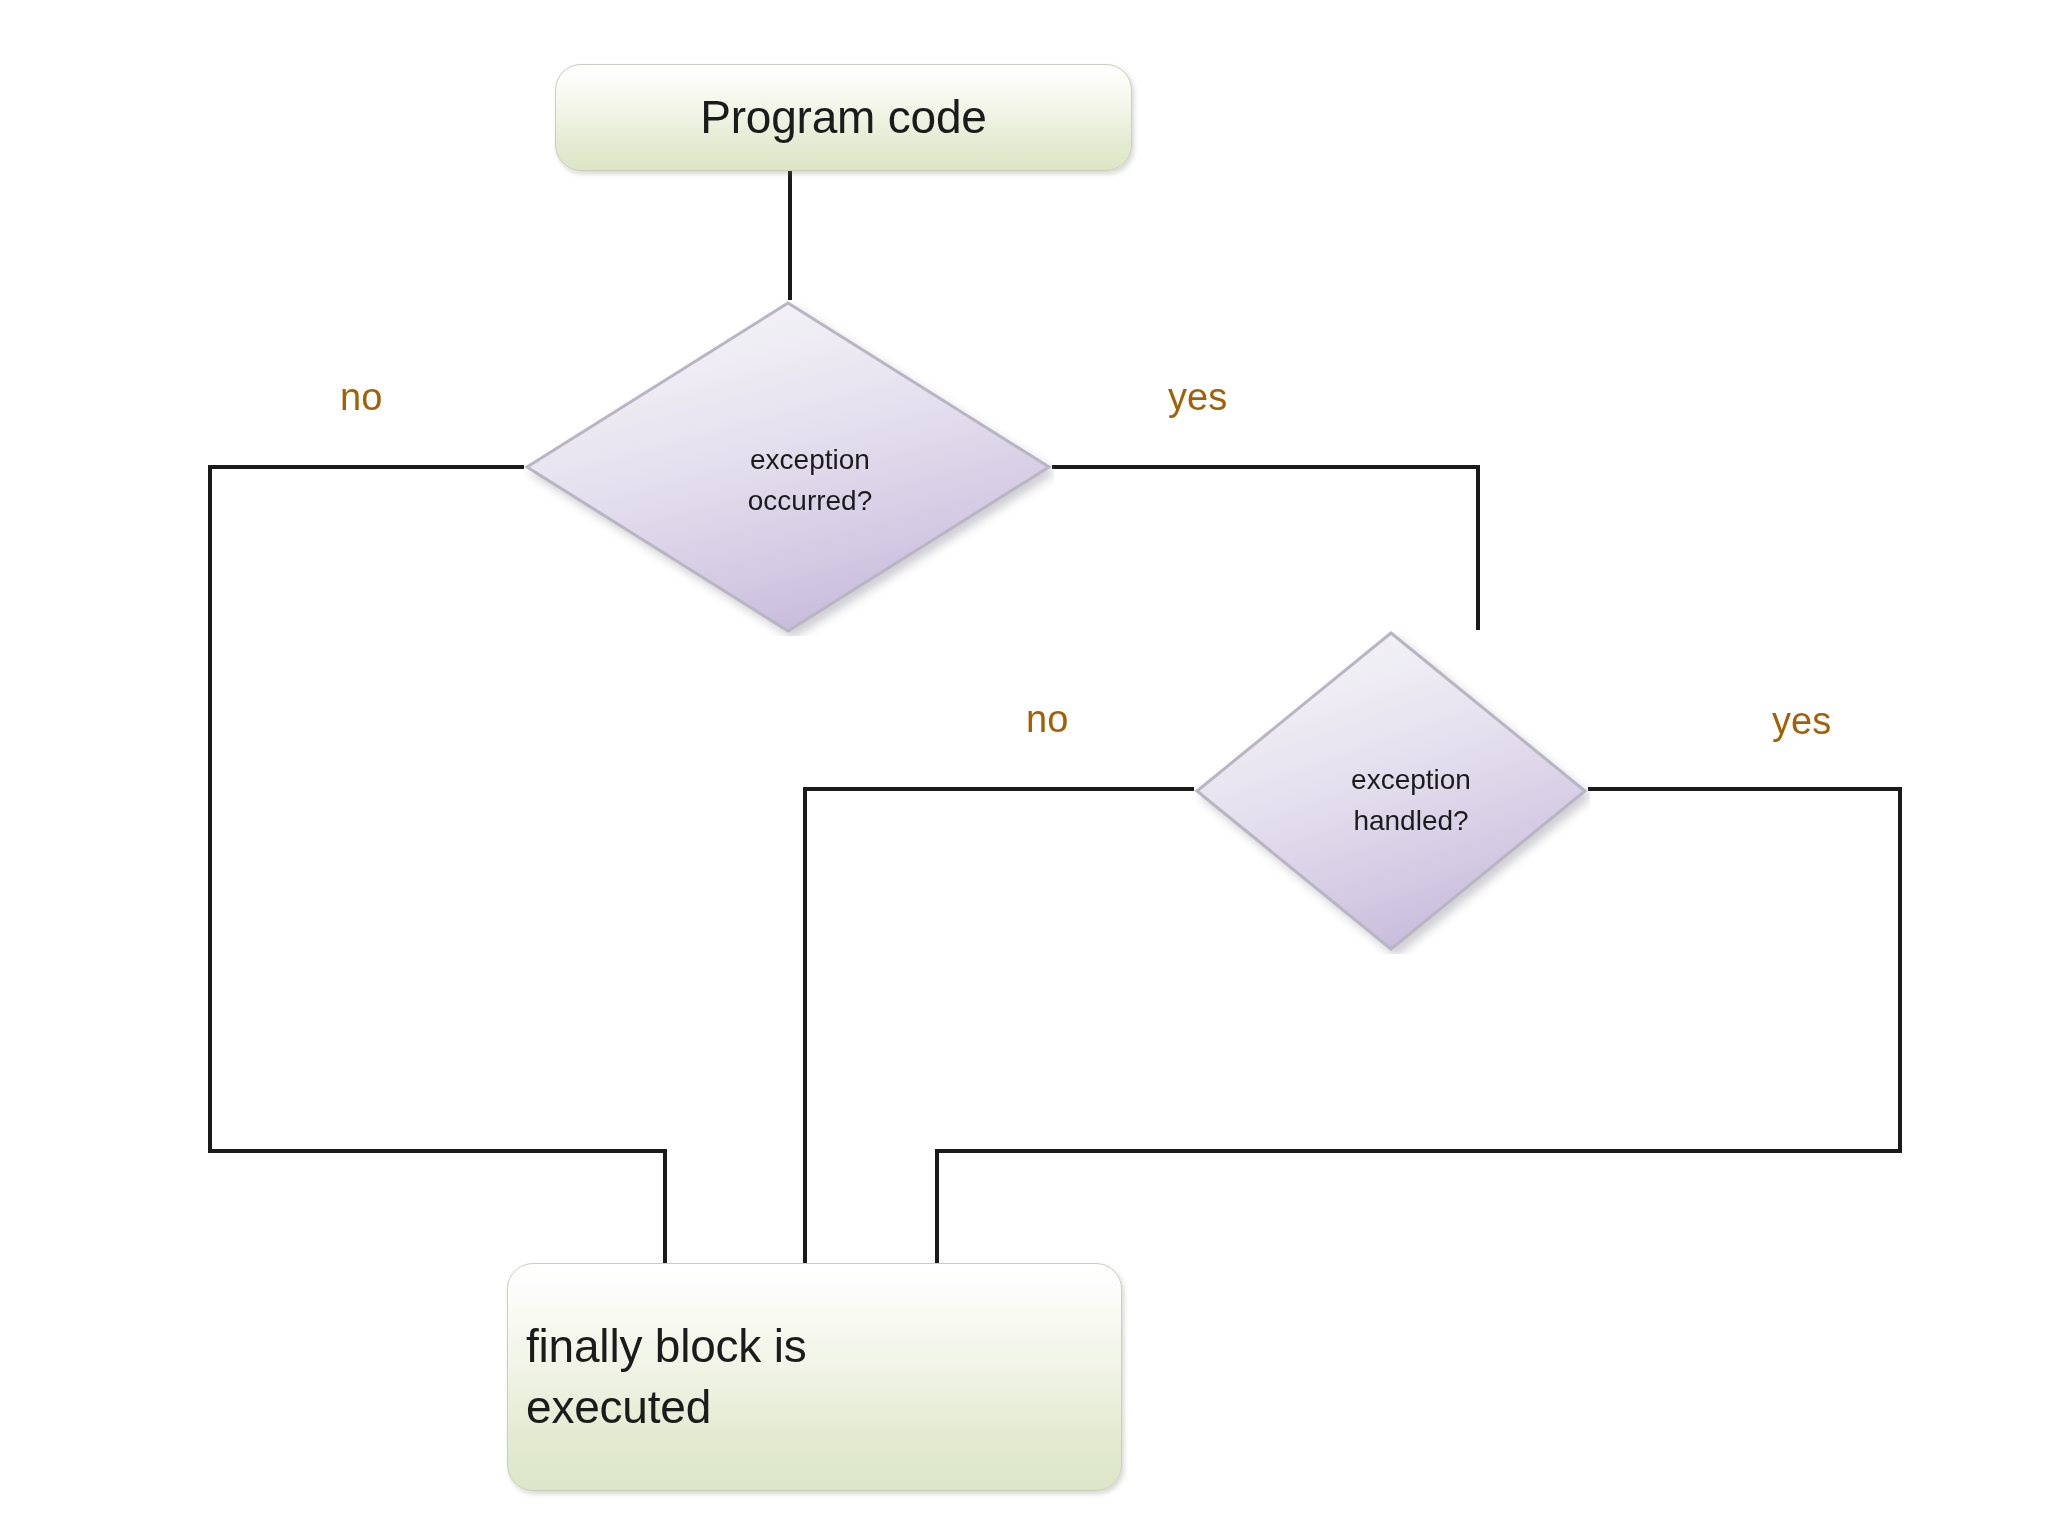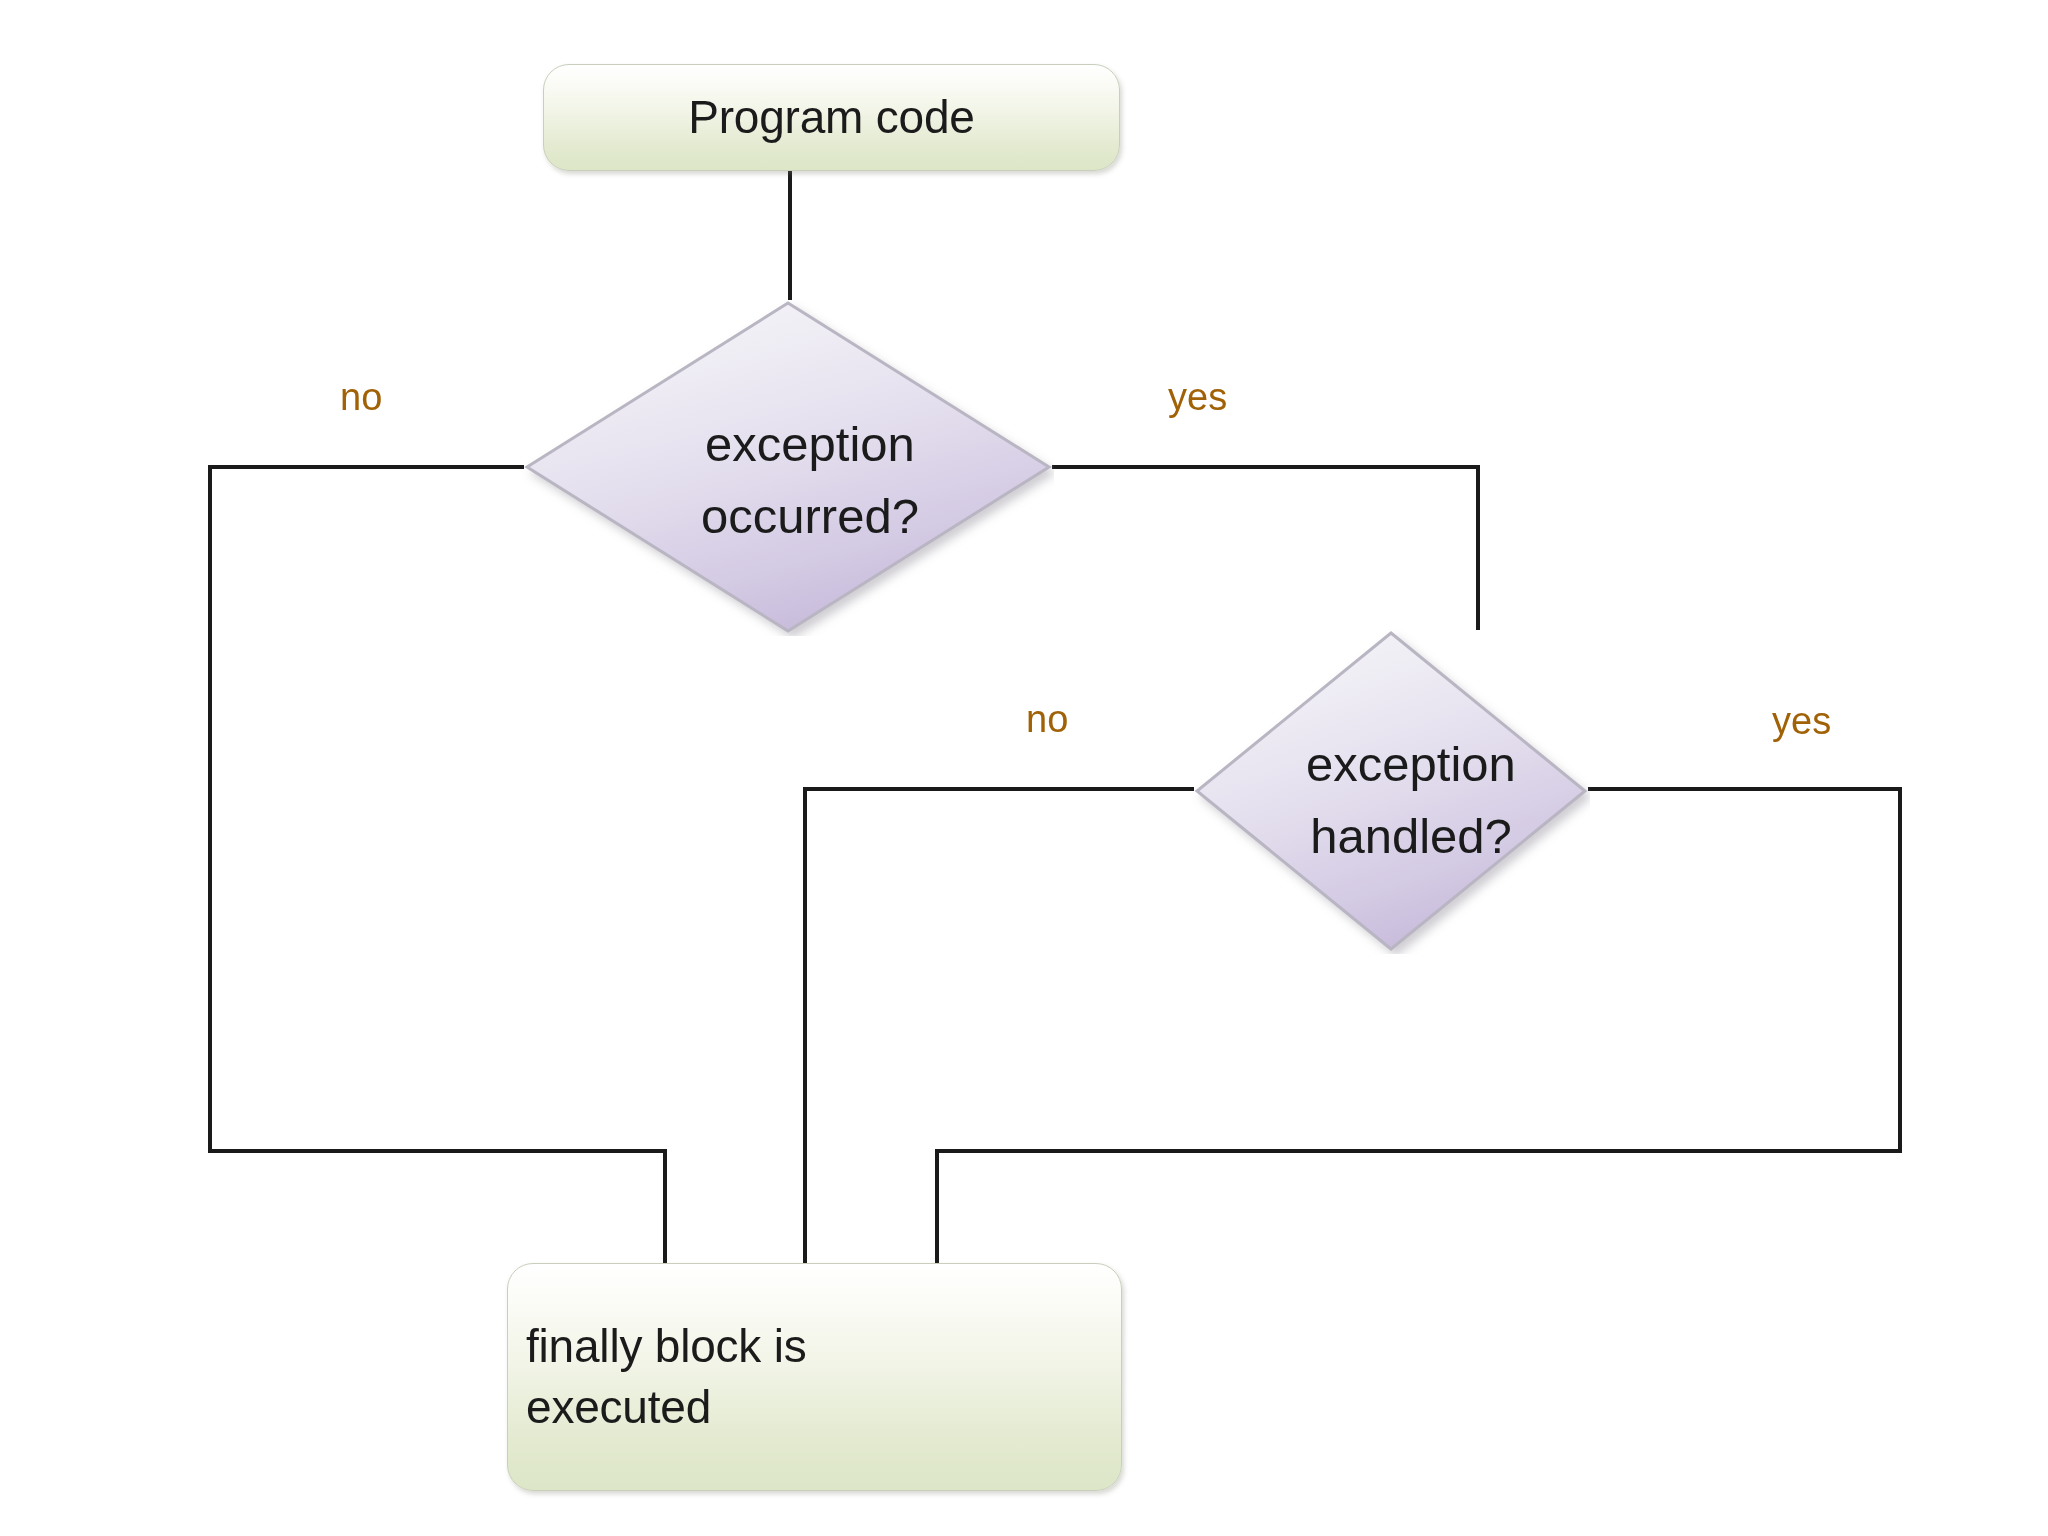--- a/index.html
+++ b/index.html
@@ -43,21 +43,21 @@
     overflow: hidden;
   }
   .node-box .node-text {
     color: #1b1b1b;
     font-size: 46px;
     line-height: 1.32;
     letter-spacing: -0.2px;
     white-space: pre-line;
   }
   #node-program-code {
-    left: 543px;
+    left: 555px;
     top: 64px;
     width: 577px;
     height: 107px;
     justify-content: center;
   }
   #node-program-code .node-text {
     text-align: center;
   }
   #node-finally-block {
     left: 507px;
@@ -82,21 +82,21 @@
     position: absolute;
     left: 0;
     top: 0;
     width: 100%;
     height: 100%;
   }
   .node-diamond .diamond-label {
     position: relative;
     z-index: 2;
     color: #1b1b1b;
-    font-size: 49px;
+    font-size: 28px;
     line-height: 1.46;
     text-align: center;
     white-space: pre-line;
   }
   #node-exception-occurred {
     left: 522px;
     top: 298px;
     width: 532px;
     height: 338px;
   }

